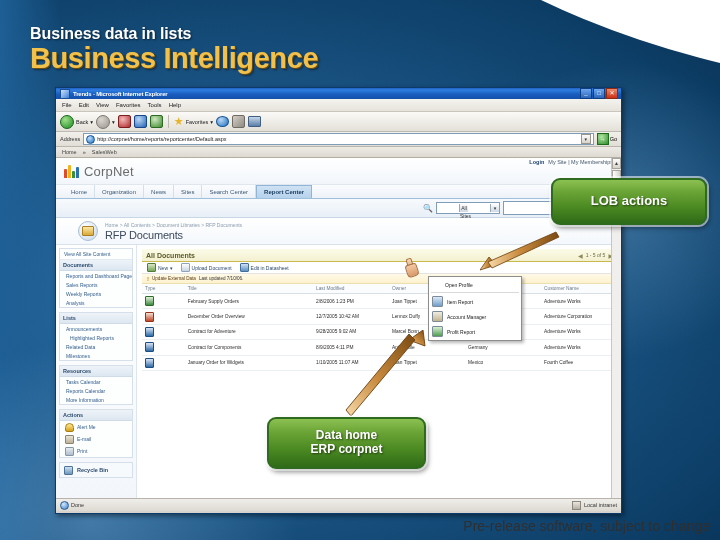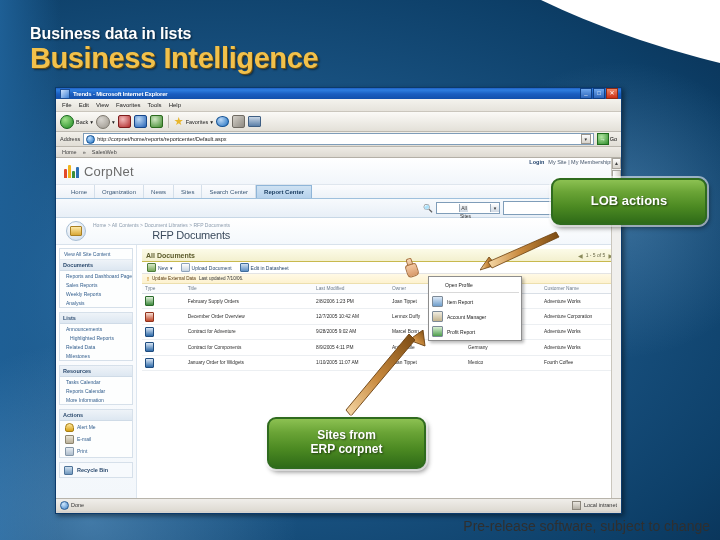--- a/index.html
+++ b/index.html
@@ -192,25 +192,24 @@
   .sp-search-ico { font-size:8px; color:#5a7fa8; }
   .sp-scope {
     width:62px; height:10px; background:#fff; border:1px solid #7f9db9;
     display:flex; align-items:center; font-size:5px; color:#333;
   }
   .sp-scope span { margin-left:auto; width:8px;height:8px;background:linear-gradient(to bottom,#fdfdfd,#cfd8e3);border-left:1px solid #9ab; font-size:5px;text-align:center;line-height:8px;}
   .sp-searchbox { width:88px; height:10px; background:#fff; border:1px solid #7f9db9; }
   .sp-searchgo { width:11px;height:11px;background:radial-gradient(circle at 35% 30%,#9cdd8c,#2f8c2c);border:1px solid #1f6a1d;color:#fff;font-size:7px;text-align:center;line-height:11px;}
 
   .sp-title-row {
-    height:26px; display:flex; align-items:center; gap:7px; padding:0 10px;
+    height:26px; display:flex; align-items:center; gap:7px; padding:0 22px;
     background:linear-gradient(to bottom,#ffffff,#f4f8fc);
     border-bottom:1px solid #d8e2ec;
     position:relative;
-    text-align:right;
   }
   .sp-title-icon {
     width:18px;height:18px;border-radius:50%;
     background:radial-gradient(circle at 35% 28%,#ffffff,#c9d8e8);
     border:1px solid #a8bed4;
     display:flex;align-items:center;justify-content:center;
   }
   .sp-title-icon span {
     width:10px;height:8px;background:linear-gradient(to bottom,#fde9a8,#d9a837);
     border:1px solid #a97f22; border-radius:1px;
@@ -715,18 +714,18 @@
   <polygon points="78,0 64,10 80,16" fill="url(#gB)" stroke="#6b3f0e" stroke-width="0.9"></polygon>
   <polygon points="70,10 6,86 1,80 64,4" fill="url(#gB)" stroke="#6b3f0e" stroke-width="0.9"></polygon>
 </svg>
 
 <div id="callout-lob" class="callout">
   <span>LOB actions</span>
 </div>
 
 <div id="callout-erp" class="callout">
   <span>
-    <div>Sites from</div>
+    <div>Data home</div>
     <div>ERP corpnet</div>
   </span>
 </div>
 
 <div id="footer-note">Pre-release software, subject to change</div>
 
 </body></html>

